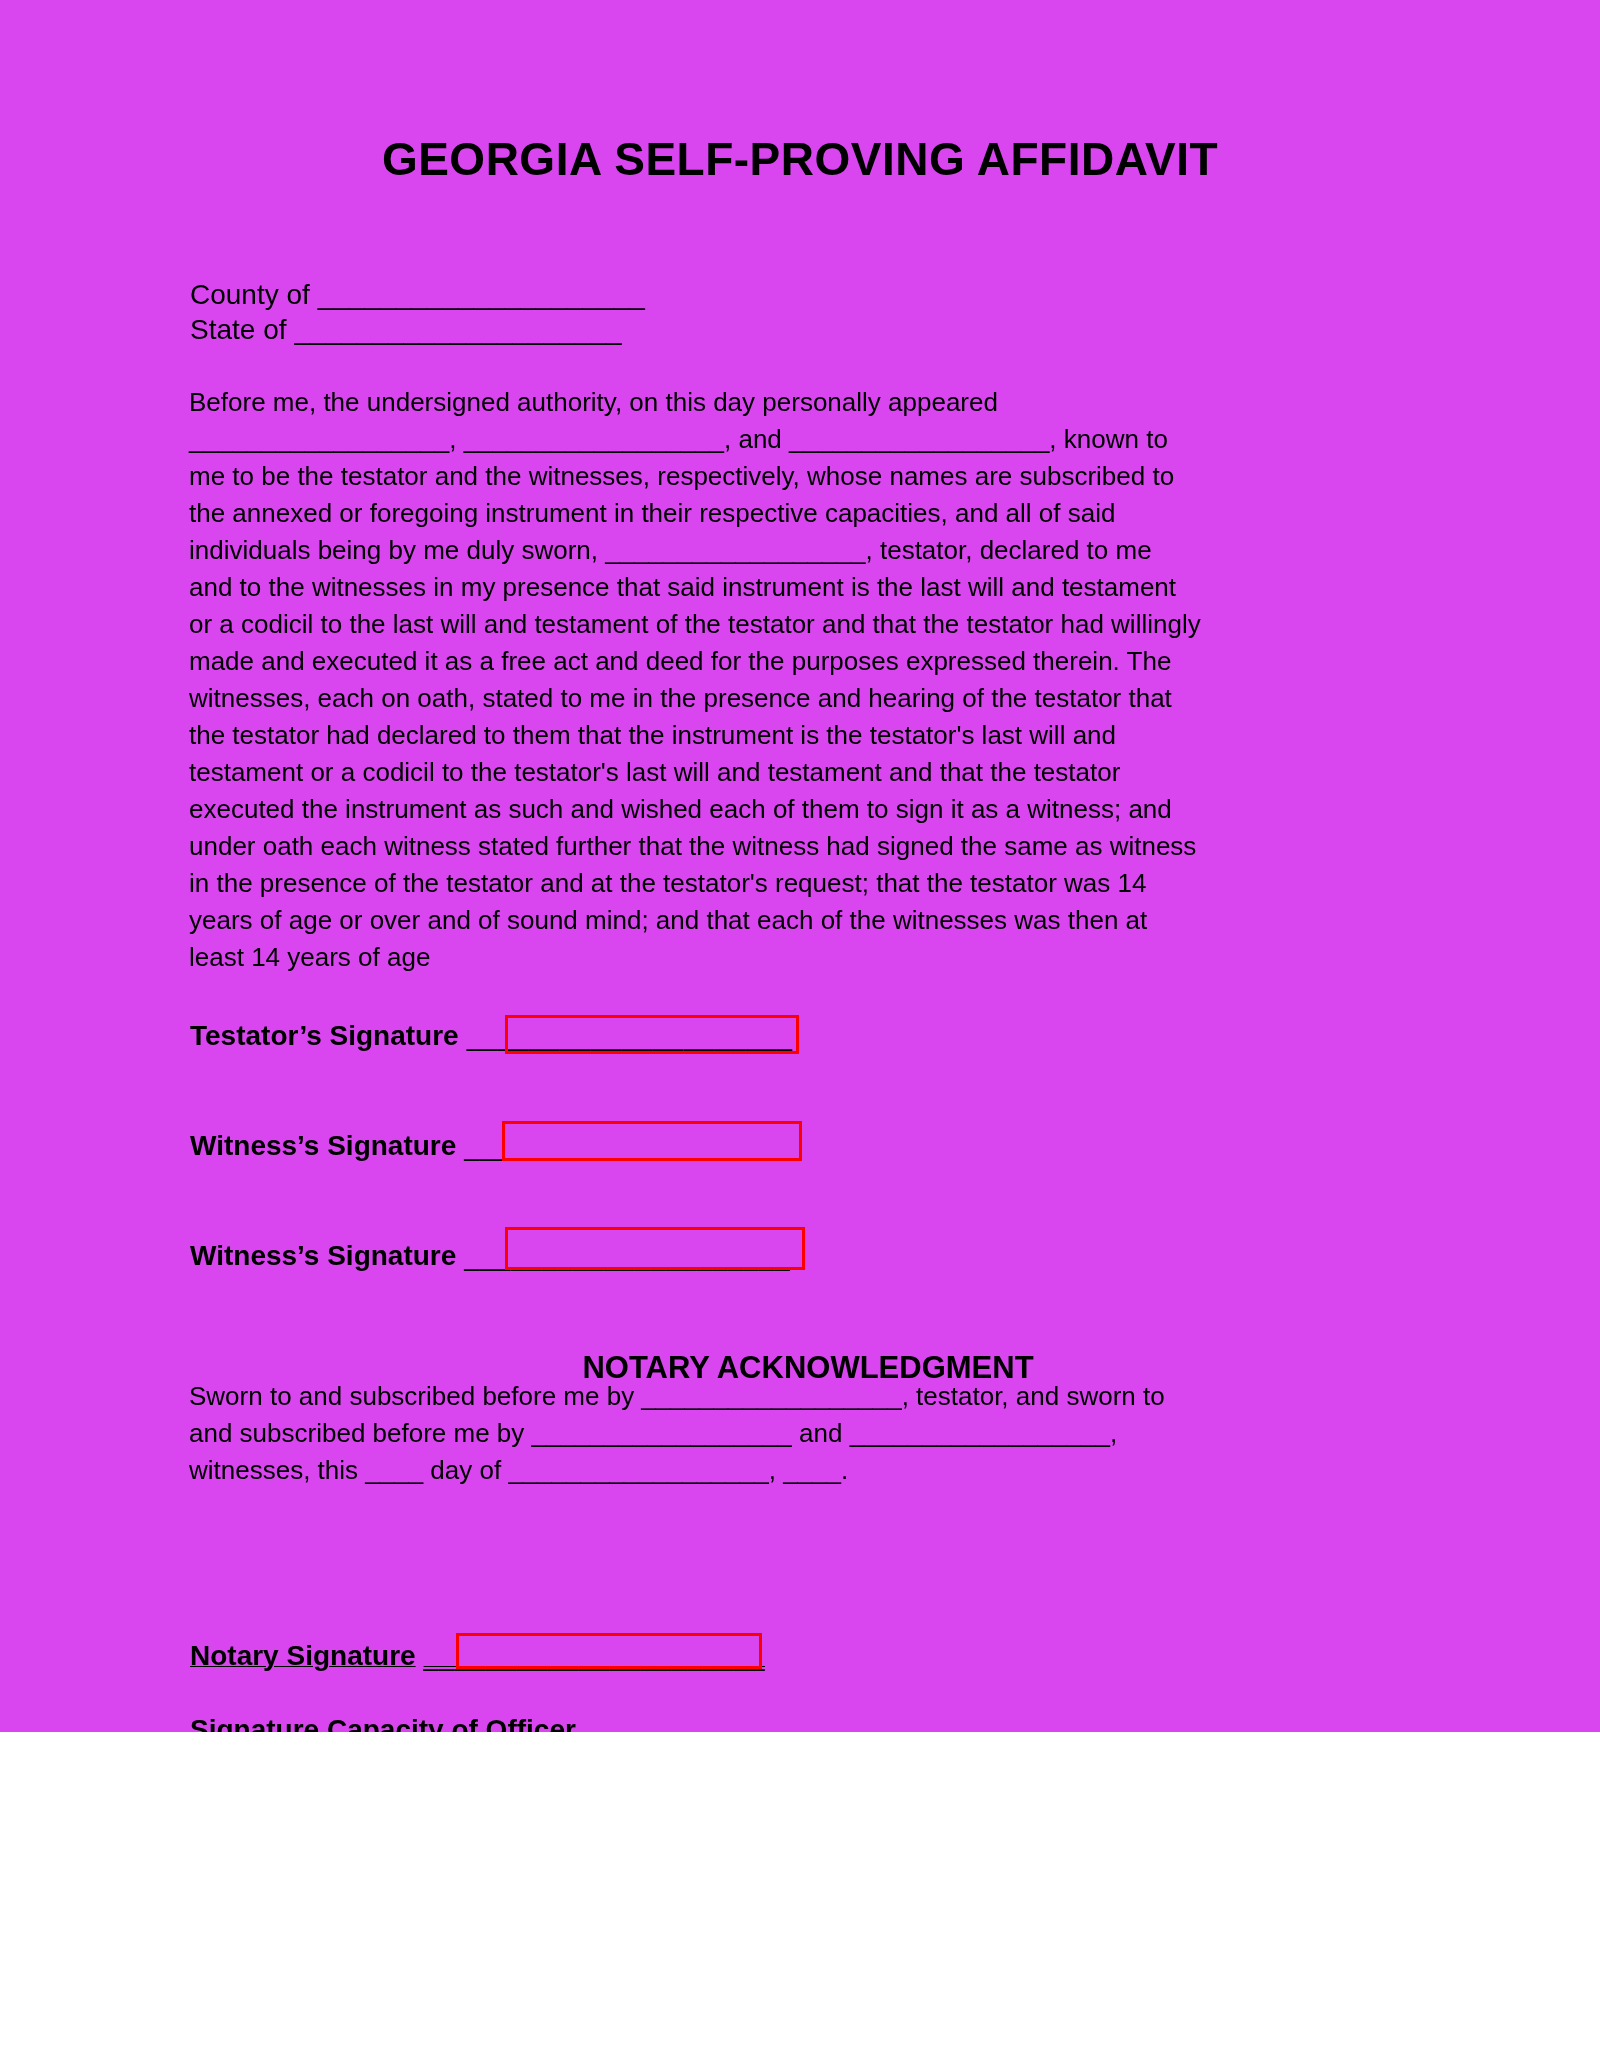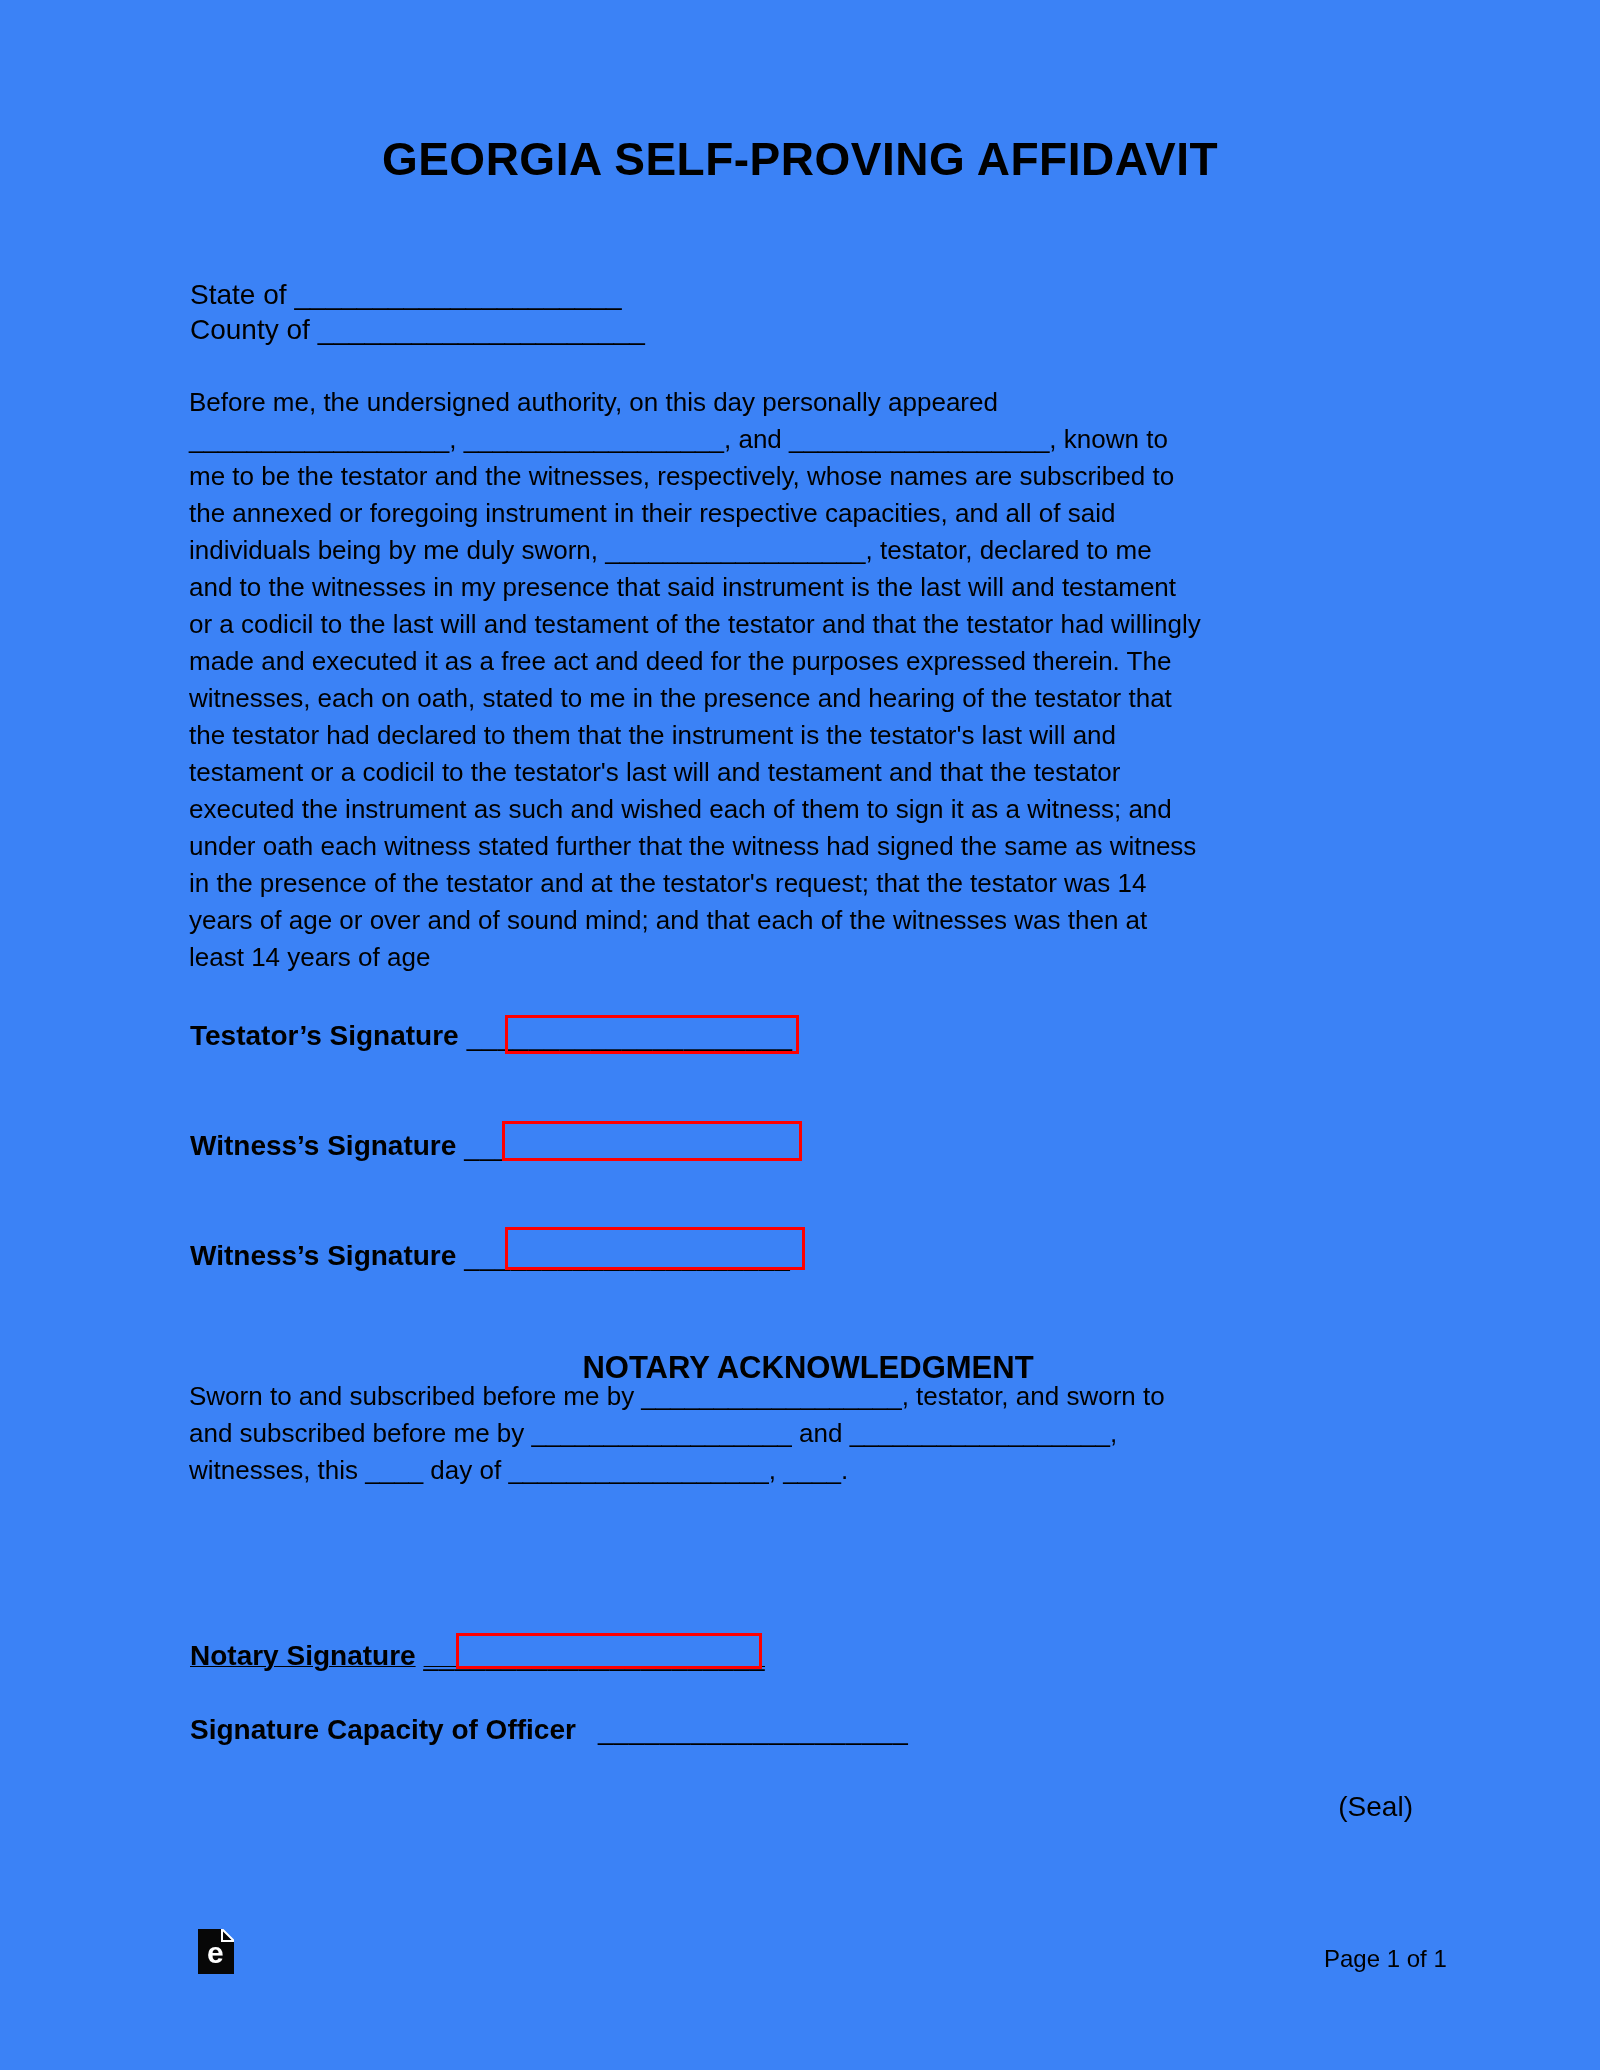--- a/index.html
+++ b/index.html
@@ -1,20 +1,20 @@
 <!DOCTYPE html>
 <html><head>
 <meta charset="utf-8">
 <style>
   html,body{margin:0;padding:0;background:#ffffff;}
   .page{
     position:relative;
     width:1600px;
-    height:2070px;
-    background:#3b82f6;
+    height:1732px;
+    background:#d946ef;
     color:#000000;
     font-family:"Liberation Sans", sans-serif;
     overflow:hidden;
   }
   .title{
     position:absolute;
     top:132px;left:0;width:100%;
     text-align:center;
     font-size:46px;
     font-weight:bold;
@@ -100,22 +100,22 @@
   }
 </style>
 </head>
 <body>
 
 <div class="page">
 
   <div class="title">GEORGIA SELF-PROVING AFFIDAVIT</div>
 
   <div class="jurisdiction">
+    <div><span>County of</span><span class="blank">_____________________</span></div>
     <div><span>State of</span><span class="blank">_____________________</span></div>
-    <div><span>County of</span><span class="blank">_____________________</span></div>
   </div>
 
   <div class="para main-para">Before me, the undersigned authority, on this day personally appeared
 __________________, __________________, and __________________, known to
 me to be the testator and the witnesses, respectively, whose names are subscribed to
 the annexed or foregoing instrument in their respective capacities, and all of said
 individuals being by me duly sworn, __________________, testator, declared to me
 and to the witnesses in my presence that said instrument is the last will and testament
 or a codicil to the last will and testament of the testator and that the testator had willingly
 made and executed it as a free act and deed for the purposes expressed therein. The

